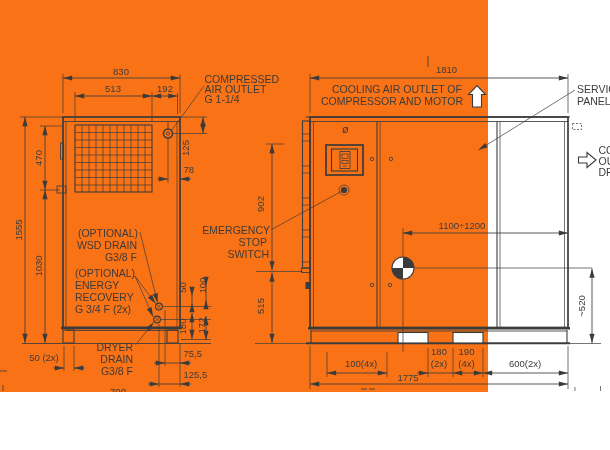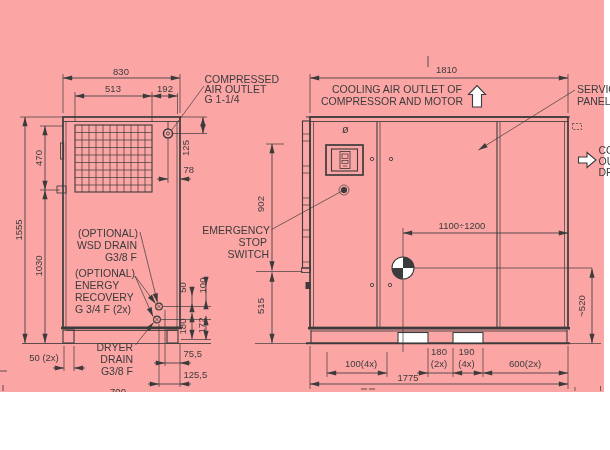--- a/index.html
+++ b/index.html
@@ -1,16 +1,16 @@
 <!DOCTYPE html>
 <html><head>
 <meta charset="utf-8">
 <style>
   html,body{margin:0;padding:0;background:#ffffff;width:610px;height:450px;overflow:hidden;}
-  #stage{width:604px;height:450px;position:relative;background:#fca5a5;}
+  #stage{width:488px;height:450px;position:relative;background:#f97316;}
   svg{display:block;}
   .k{stroke:#3b3b3b;fill:none;stroke-linecap:butt;}
   .w07{stroke-width:.7}.w08{stroke-width:.85}.w1{stroke-width:1.1}.w14{stroke-width:1.5}
   .w16{stroke-width:1.7}.w2{stroke-width:2}.w25{stroke-width:2.6}
   .fill{fill:#3b3b3b;stroke:none;}
   .wht{fill:#ffffff;}
   text{font-family:"Liberation Sans","DejaVu Sans",sans-serif;fill:#3b3b3b;stroke:none;}
   .ft1{font-size:9.5px;}
   .ft2{font-size:10.5px;}
   .ft3{font-size:11px;}

